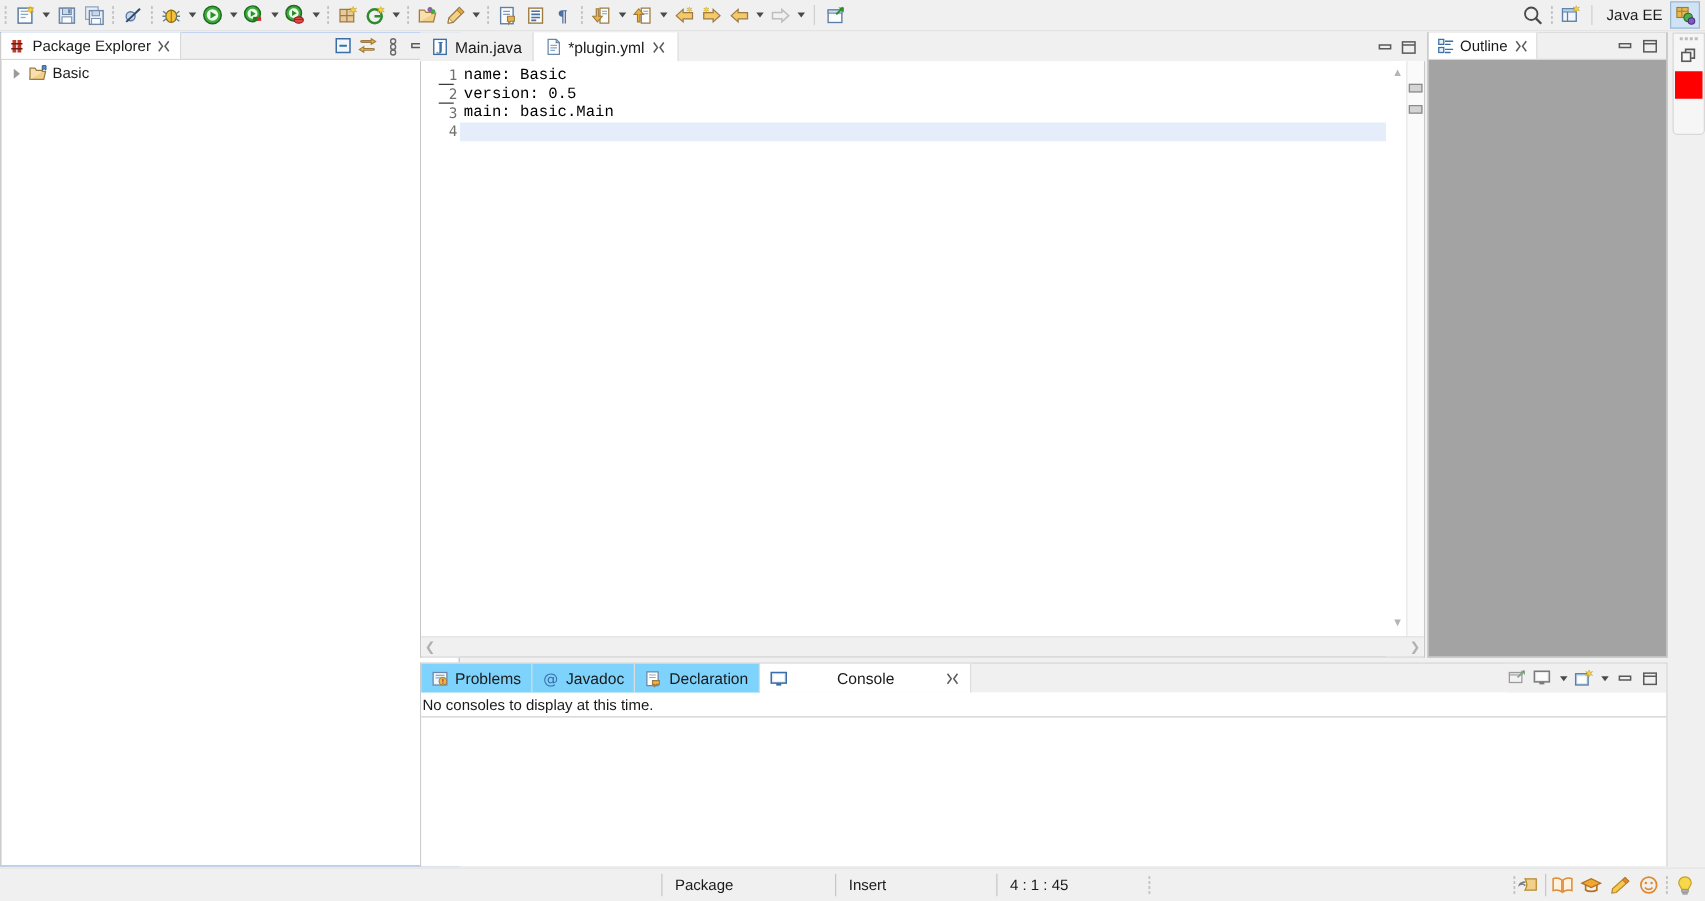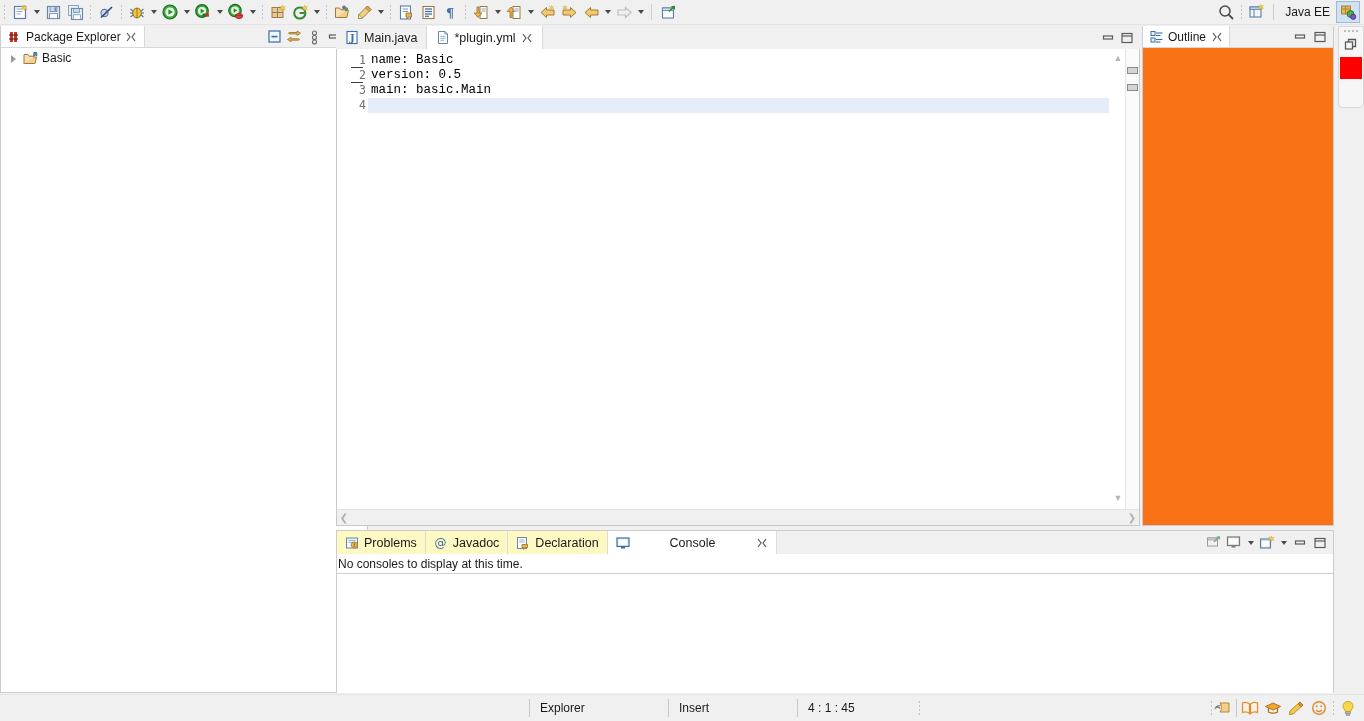--- a/index.html
+++ b/index.html
@@ -162,21 +162,21 @@
     position: absolute; left: 0; bottom: 0; right: 0; height: 16px;
     background: #f0f0f0; display: flex; align-items: center;
     justify-content: space-between;
     border-top: 1px solid #e2e2e2;
   }
   .hsa { width: 14px; text-align: center; color: #b0b0b0; font-size: 10px; }
 
   
   .outline-panel {
     position: absolute; left: 1142px; top: 26px; width: 192px; height: 500px;
-    background: #f97316; border: 1px solid #cccccc; border-top: none;
+    background: #a3a3a3; border: 1px solid #cccccc; border-top: none;
   }
   .outline-body {
     padding: 6px 8px 0 8px; font-size: 12px; color: #1a1a1a; line-height: 16px;
   }
   .fastview-bar {
     position: absolute; left: 1338px; top: 26px; width: 26px; height: 82px;
     background: #f6f6f6; border: 1px solid #d8d8d8; border-radius: 0 0 4px 4px;
     display: flex; flex-direction: column; align-items: center; padding-top: 2px;
   }
   .fv-grip {
@@ -189,21 +189,21 @@
 
   
   .bottom-panel {
     position: absolute; left: 336px; top: 530px; width: 998px; height: 163px;
     background: #ffffff; border: 1px solid #cccccc;
   }
   .bp-tabbar { height: 23px; background: #f0f0f0; display: flex; align-items: stretch; }
   .bp-tab {
     display: flex; align-items: center; gap: 5px; padding: 0 8px;
     font-size: 12.5px; color: #1a1a1a; border-right: 1px solid #dcdcdc;
-    background: #fef9c3;
+    background: #7dd3fc;
   }
   .bp-tab.active { background: #ffffff; gap: 40px; }
   .bp-tools { margin-left: auto; display: flex; align-items: center; gap: 2px; padding-right: 4px; background: #f0f0f0; }
   .bp-body {
     height: 139px; background: #ffffff;
     font-size: 12px; color: #1a1a1a;
   }
   .bp-msg { padding: 3px 2px 0 1px; }
   .bp-divider { height: 1px; background: #d0d0d0; margin-top: 2px; }
 
@@ -757,21 +757,21 @@
     </div>
     <div class="bp-body">
       <div class="bp-msg">No consoles to display at this time.</div>
       <div class="bp-divider"></div>
     </div>
   </div>
 
   <div class="statusbar">
     <div style="width:529px"></div>
     <div class="sb-vline"></div>
-    <div class="sb-cell" style="width:138px">Explorer</div>
+    <div class="sb-cell" style="width:138px">Package</div>
     <div class="sb-vline"></div>
     <div class="sb-cell" style="width:128px">Insert</div>
     <div class="sb-vline"></div>
     <div class="sb-cell" style="width:120px">4 : 1 : 45</div>
     <div class="sb-dots"></div>
     <div class="tb-spacer"></div>
     <div class="sb-dots"></div>
     <div class="sb-icons">
       <div class="sb-ic">
         <svg width="18" height="16" viewBox="0 0 18 16">

